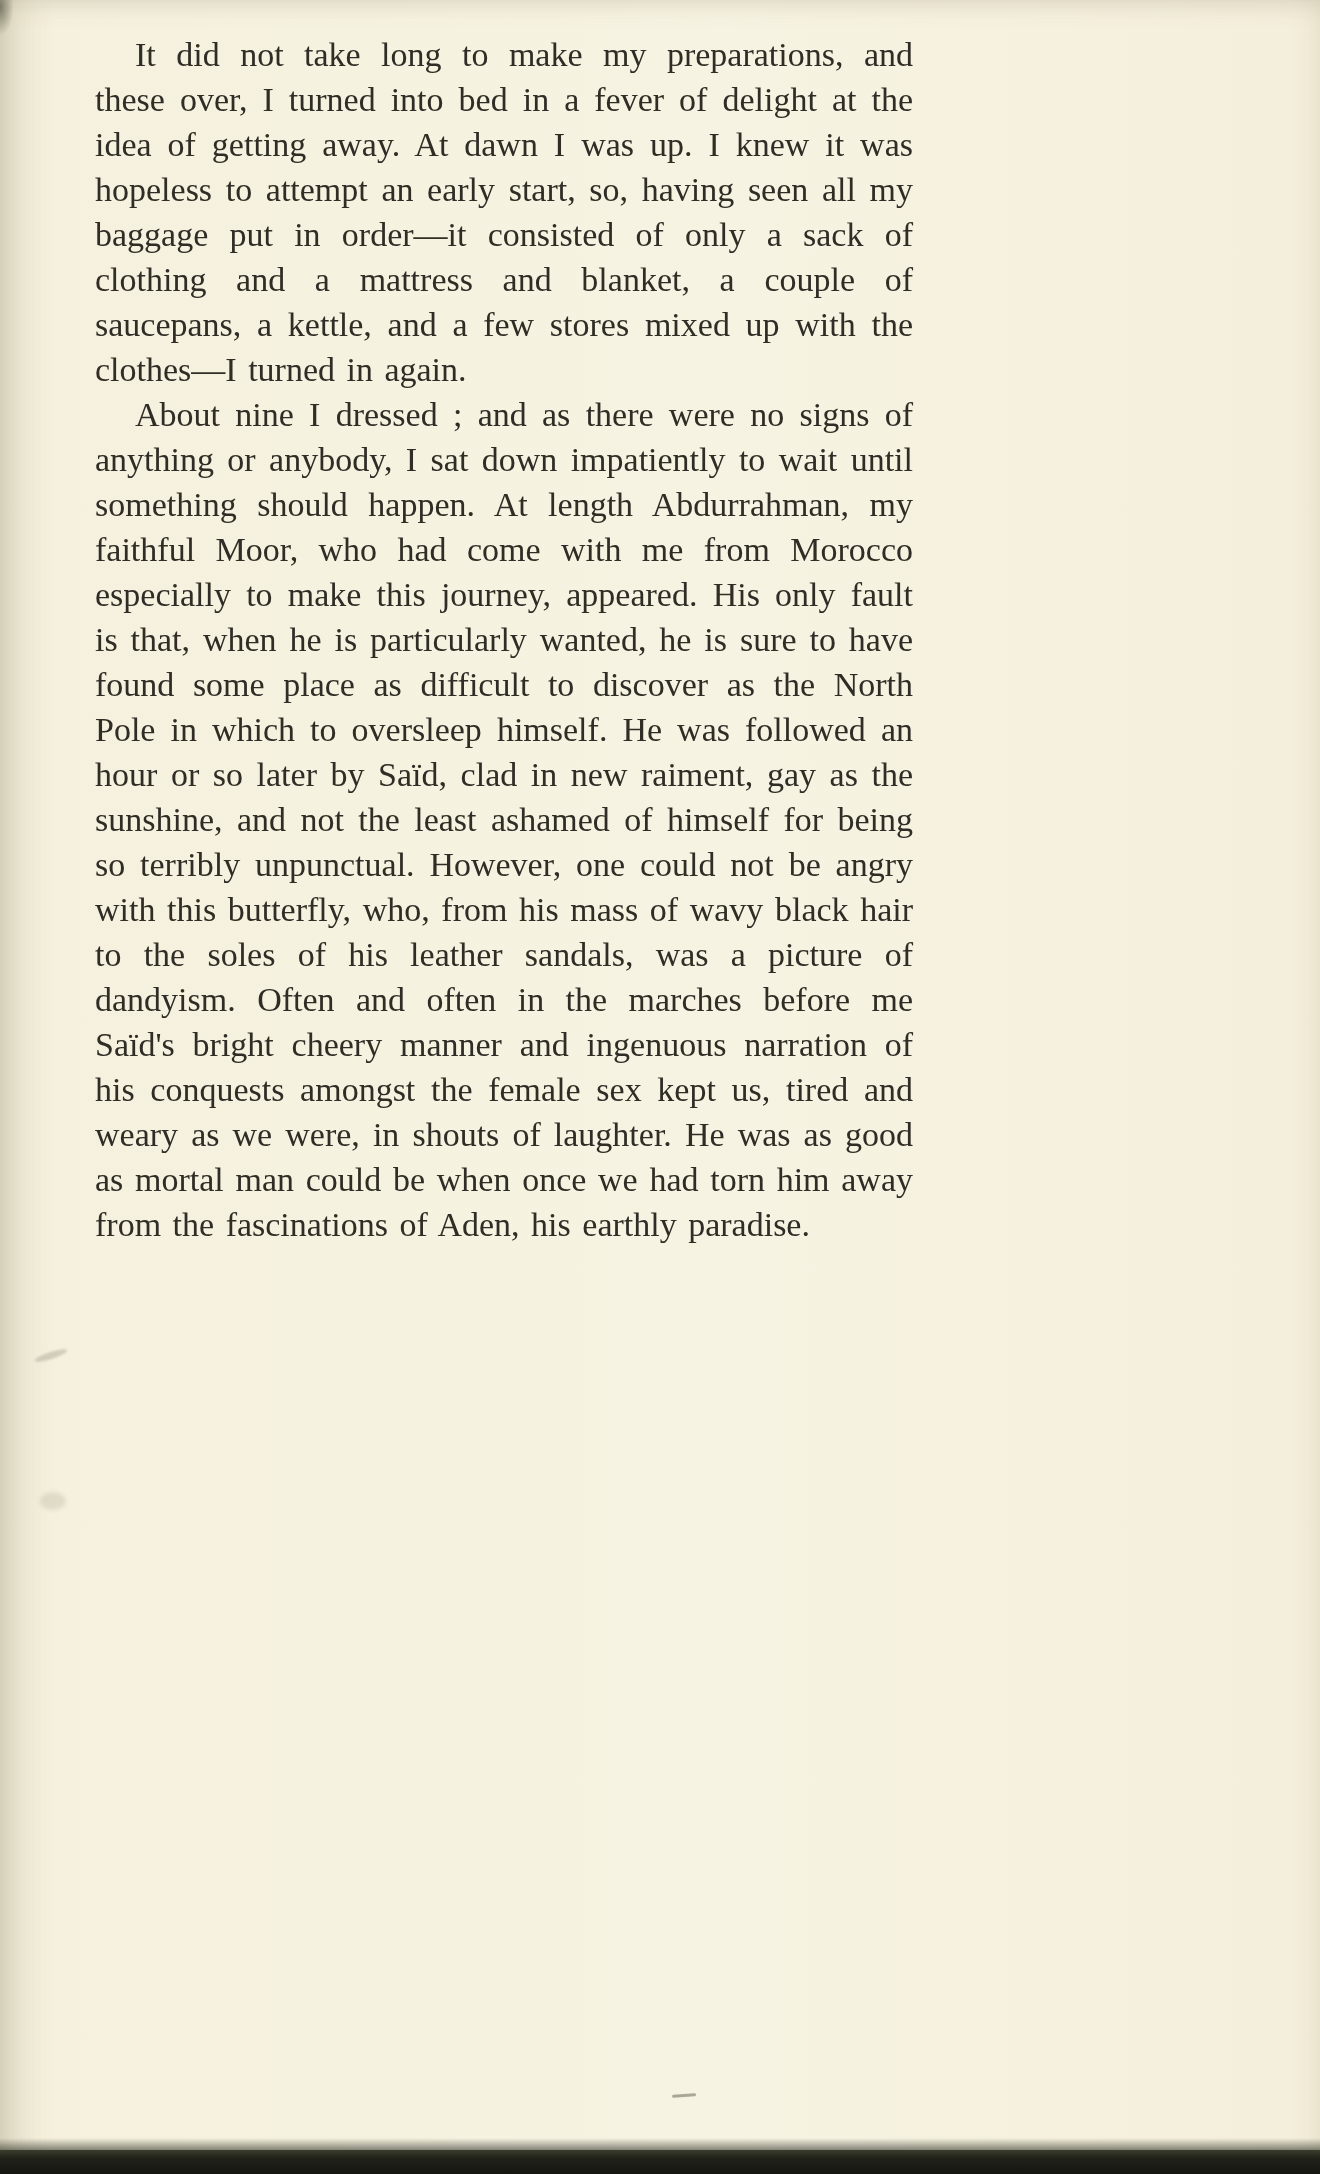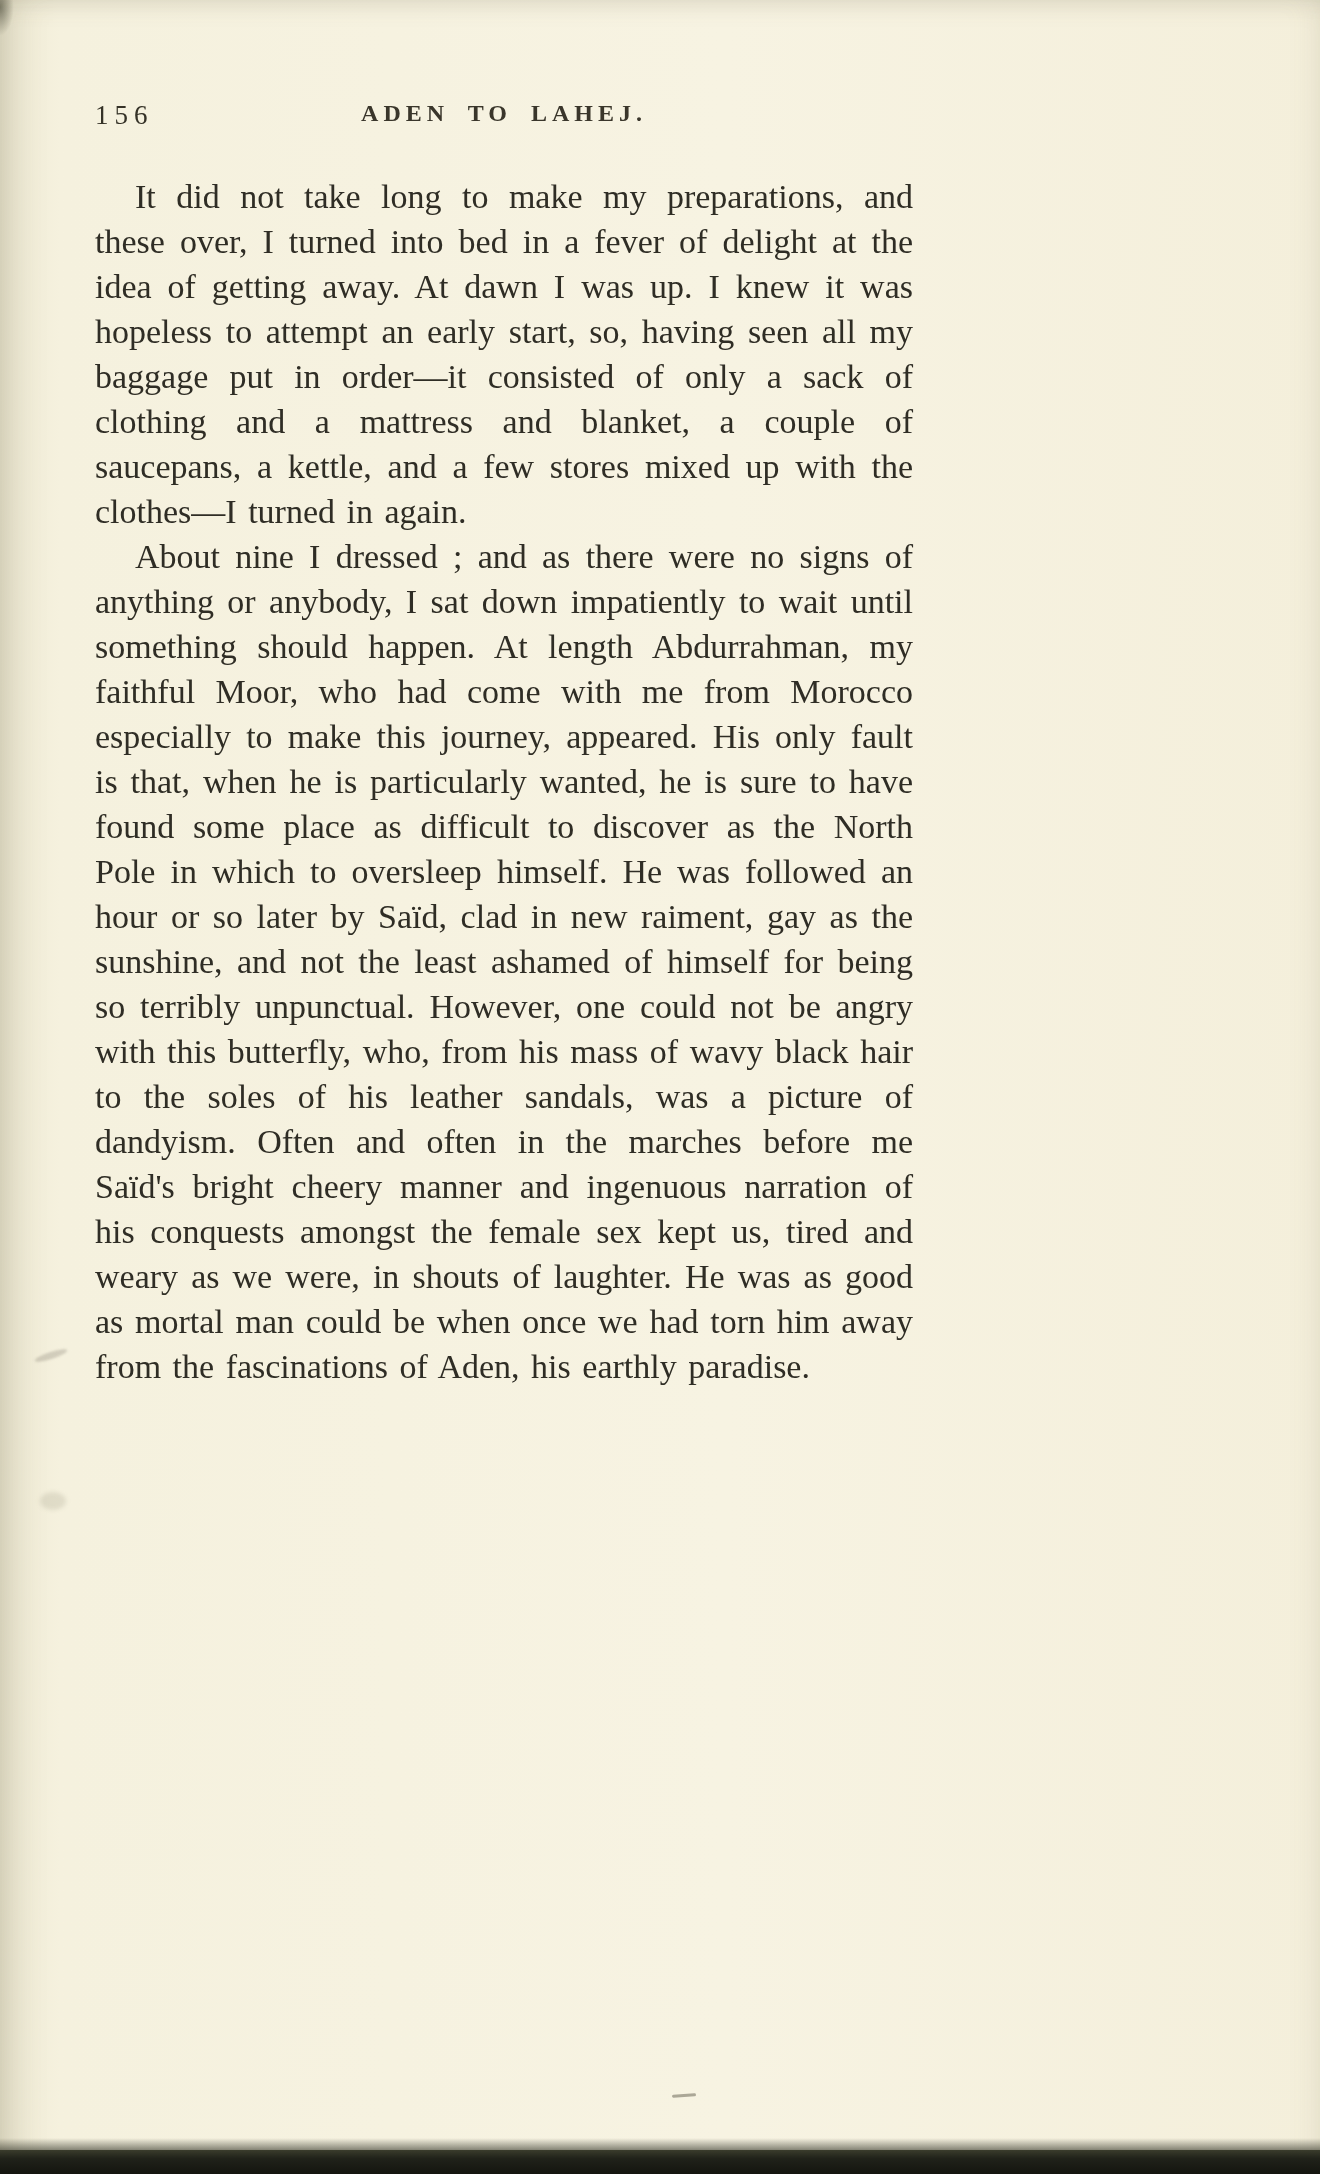--- a/index.html
+++ b/index.html
@@ -119,24 +119,20 @@
 </style>
 </head>
 <body>
 
 <div class="page">
 
   <div class="top-left-speck"></div>
 
   <div class="text-column">
 
-    <div class="running-head">
-      <span class="page-number">156</span>
-      <span class="running-title">ADEN TO LAHEJ.</span>
-    </div>
 
     <div class="body-text">
       <p>It did not take long to make my preparations, and these over, I turned into bed in a fever of delight at the idea of getting away. At dawn I was up. I knew it was hopeless to attempt an early start, so, having seen all my baggage put in order—it consisted of only a sack of clothing and a mattress and blanket, a couple of saucepans, a kettle, and a few stores mixed up with the clothes—I turned in again.</p>
       <p>About nine I dressed ; and as there were no signs of anything or anybody, I sat down impatiently to wait until something should happen. At length Abdurrahman, my faithful Moor, who had come with me from Morocco especially to make this journey, appeared. His only fault is that, when he is particularly wanted, he is sure to have found some place as difficult to discover as the North Pole in which to oversleep himself. He was followed an hour or so later by Saïd, clad in new raiment, gay as the sunshine, and not the least ashamed of himself for being so terribly unpunctual. However, one could not be angry with this butterfly, who, from his mass of wavy black hair to the soles of his leather sandals, was a picture of dandyism. Often and often in the marches before me Saïd's bright cheery manner and ingenuous narration of his conquests amongst the female sex kept us, tired and weary as we were, in shouts of laughter. He was as good as mortal man could be when once we had torn him away from the fascinations of Aden, his earthly paradise.</p>
     </div>
 
   </div>
 
   <div class="artifact-smudge-left"></div>
   <div class="artifact-smudge-corner"></div>

